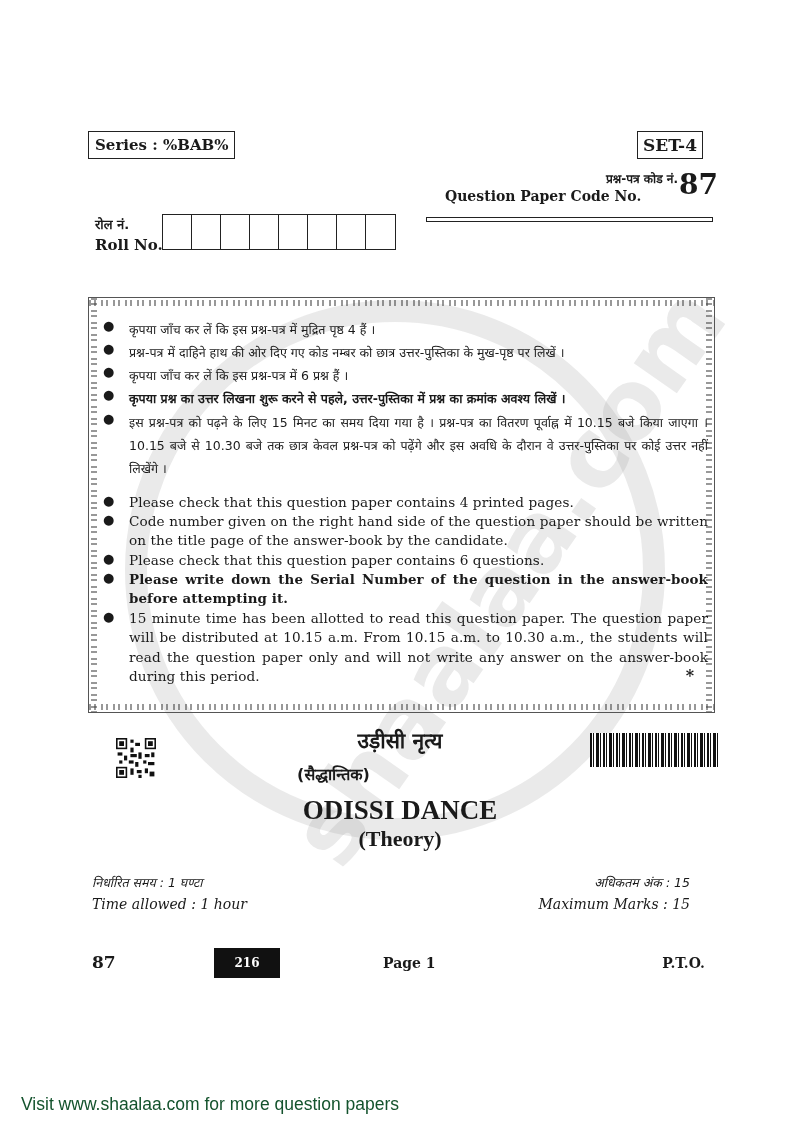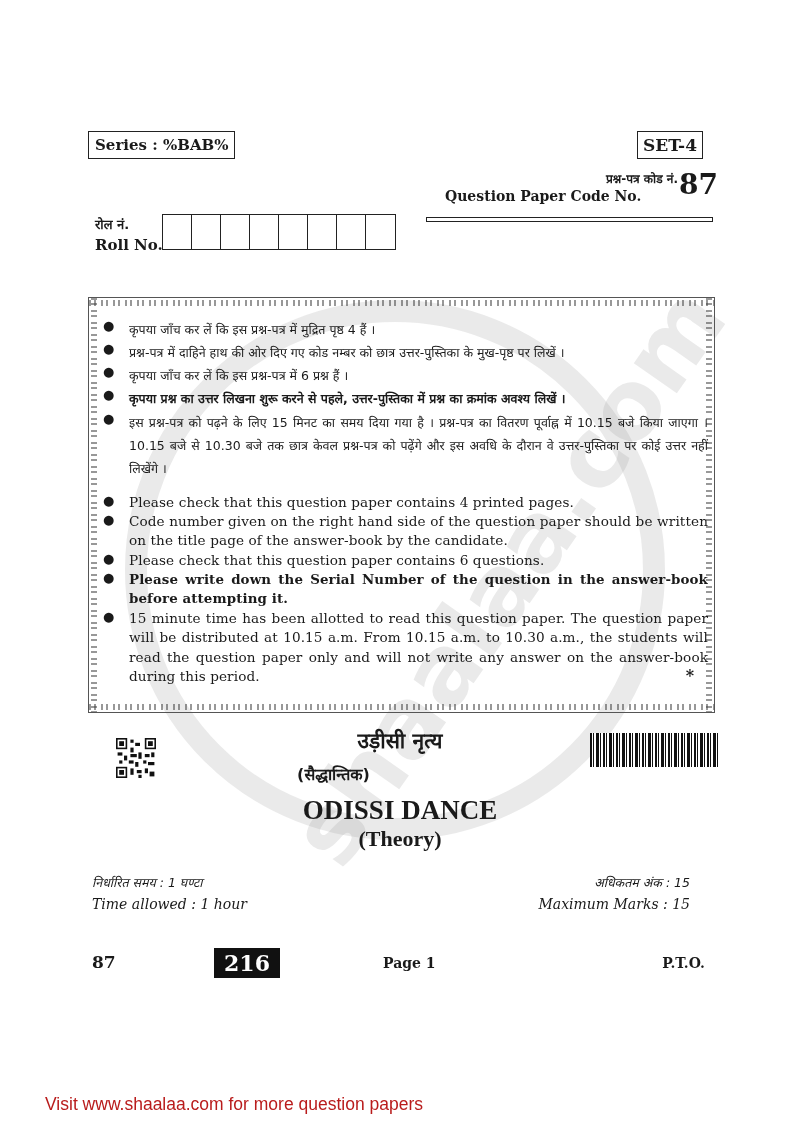--- a/index.html
+++ b/index.html
@@ -83,25 +83,25 @@
   .subtitle-hi { left:0; width:667px; top:763px; text-align:center; font-family:"DejaVu Sans", sans-serif; font-weight:bold; font-size:16px; }
   .title-en { left:0; width:800px; top:795px; text-align:center; font-family:"Liberation Serif", serif; font-weight:bold; font-size:27px; }
   .subtitle-en { left:0; width:800px; top:826px; text-align:center; font-family:"Liberation Serif", serif; font-weight:bold; font-size:22px; }
 
   .time-hi { left:92px; top:874px; font-family:"DejaVu Sans", sans-serif; font-style:italic; font-size:12.5px; }
   .time-en { left:92px; top:896px; font-family:"DejaVu Serif", serif; font-style:italic; font-size:14px; }
   .marks-hi { right:110px; top:874px; font-family:"DejaVu Sans", sans-serif; font-style:italic; font-size:12.5px; text-align:right; }
   .marks-en { right:110px; top:896px; font-family:"DejaVu Serif", serif; font-style:italic; font-size:14px; text-align:right; }
 
   .footer-code { left:92px; top:952px; font-family:"DejaVu Serif", serif; font-weight:bold; font-size:17px; }
-  .footer-box { left:214px; top:948px; width:66px; height:30px; background:#111; color:#fff; text-align:center; line-height:30px; font-family:"DejaVu Serif", serif; font-weight:bold; font-size:22px; }
+  .footer-box { left:214px; top:948px; width:66px; height:30px; background:#111; color:#fff; text-align:center; line-height:30px; font-family:"DejaVu Serif", serif; font-weight:bold; font-size:12px; }
   .footer-page { left:383px; top:955px; font-family:"DejaVu Serif", serif; font-weight:bold; font-size:14px; }
   .footer-pto { right:95px; top:955px; font-family:"DejaVu Serif", serif; font-weight:bold; font-size:14px; }
 
-  .site-note { left:21px; top:1094px; font-family:"Liberation Sans", "DejaVu Sans", sans-serif; font-size:17.5px; color:#b91c1c;margin-left:24px; }
+  .site-note { left:21px; top:1094px; font-family:"Liberation Sans", "DejaVu Sans", sans-serif; font-size:17.5px; color:#14532d; }
 </style>
 </head>
 <body>
 
 <div class="abs watermark-circle"></div>
 <div class="abs watermark-text">shaalaa.com</div>
 
 <div class="abs series-box">Series : %BAB%</div>
 <div class="abs set-box">SET-4</div>
 <div class="abs code-label-hi" style="left:auto; right:122px; width:auto;">प्रश्न-पत्र कोड नं.</div>

